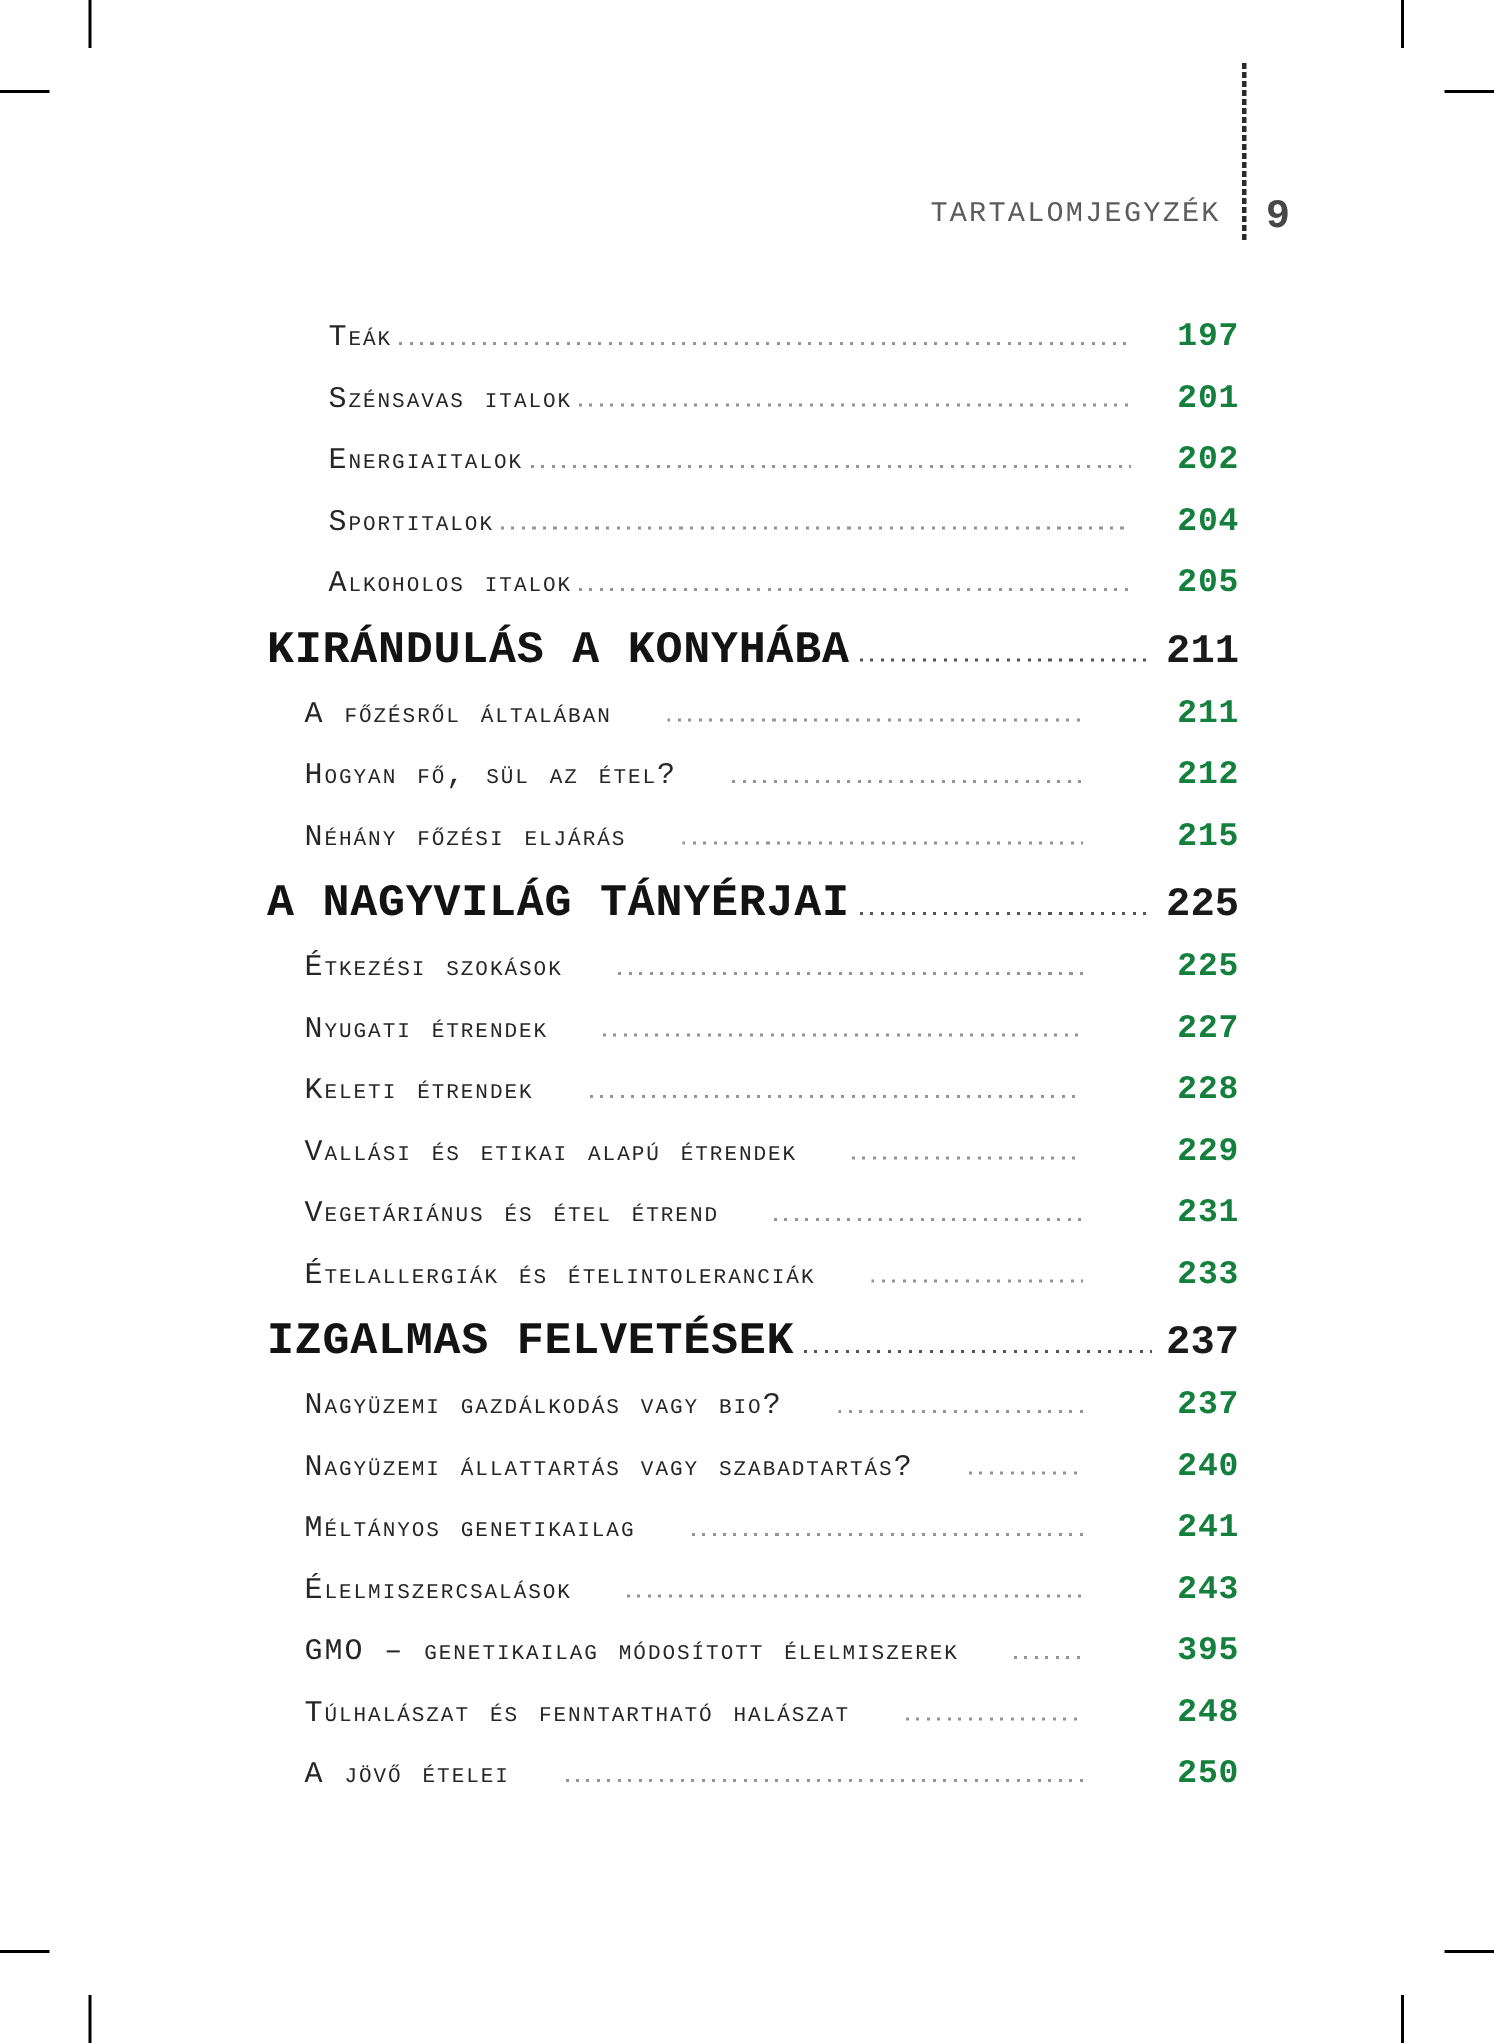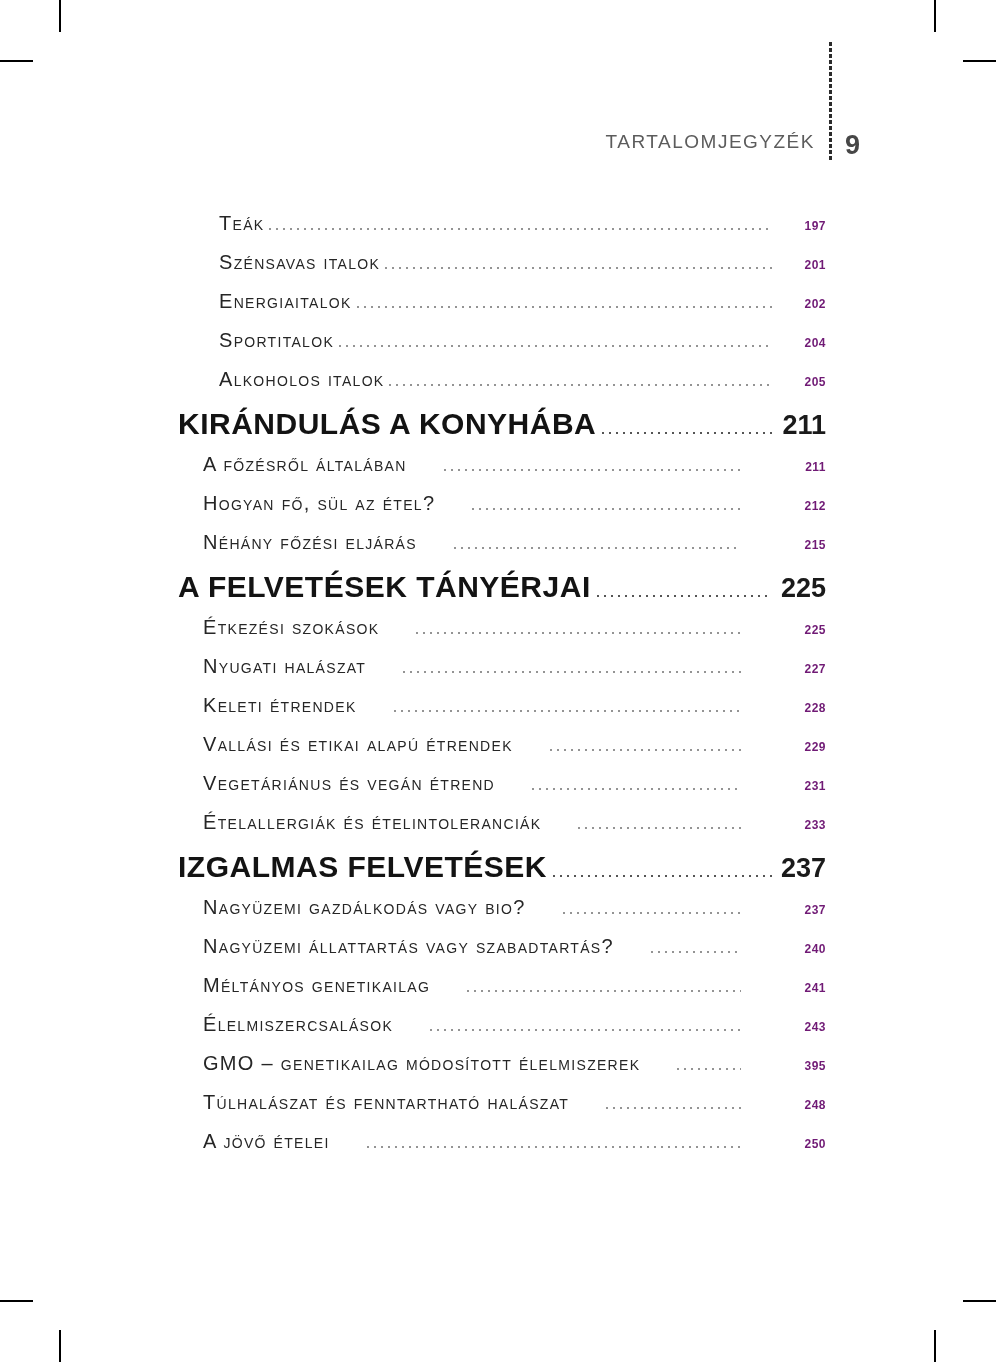--- a/index.html
+++ b/index.html
@@ -2,21 +2,21 @@
 <html><head>
 <meta charset="utf-8">
 <style>
   html,body { margin:0; padding:0; background:#e8e8e8; }
   .page {
     position:relative;
     width:996px; height:1362px;
     margin:0 auto;
     background:#ffffff;
     overflow:hidden;
-    font-family:Liberation Sans, sans-serif;
+    font-family:Liberation Mono, monospace;
   }
 
   
   .mark { position:absolute; background:#000000; }
   .mark.v { width:2px; height:32px; }
   .mark.h { width:33px; height:2px; }
   .tl-v { left:59px;  top:0; }
   .tl-h { left:0;     top:60px; }
   .tr-v { left:934px; top:0; }
   .tr-h { left:963px; top:60px; }
@@ -62,21 +62,21 @@
   }
   .toc-row .num { flex-shrink:0; text-align:right; }
 
   .toc-row.lvl2 .label, .toc-row.lvl3 .label {
     font-size:20px; line-height:23px;
     font-variant-caps:small-caps;
     letter-spacing:1.3px;
     color:#262626;
   }
   .toc-row.lvl2 .num, .toc-row.lvl3 .num {
-    font-size:12px; font-weight:bold; color:#701a75; letter-spacing:0.5px;margin-left:24px;
+    font-size:22px; font-weight:bold; color:#15803d; letter-spacing:0.5px;margin-left:24px;
   }
   .toc-row.lvl2 { padding-left:25px;gap:32px; }
   .toc-row.lvl3 { padding-left:41px;justify-content:space-between; }
 
   .toc-row.lvl1 { margin-bottom:12px;justify-content:flex-end; }
   .toc-row.lvl1 .label {
     font-size:30px; line-height:34px; font-weight:bold;
     letter-spacing:0.5px;
     color:#131313;
   }
@@ -148,46 +148,46 @@
         <span class="label">Hogyan fő, sül az étel?</span>
         <span class="dots"></span>
         <span class="num">212</span>
       </div>
       <div class="toc-row lvl2">
         <span class="label">Néhány főzési eljárás</span>
         <span class="dots"></span>
         <span class="num">215</span>
       </div>
       <div class="toc-row lvl1">
-        <span class="label">A FELVETÉSEK TÁNYÉRJAI</span>
+        <span class="label">A NAGYVILÁG TÁNYÉRJAI</span>
         <span class="dots"></span>
         <span class="num">225</span>
       </div>
       <div class="toc-row lvl2">
         <span class="label">Étkezési szokások</span>
         <span class="dots"></span>
         <span class="num">225</span>
       </div>
       <div class="toc-row lvl2">
-        <span class="label">Nyugati halászat</span>
+        <span class="label">Nyugati étrendek</span>
         <span class="dots"></span>
         <span class="num">227</span>
       </div>
       <div class="toc-row lvl2">
         <span class="label">Keleti étrendek</span>
         <span class="dots"></span>
         <span class="num">228</span>
       </div>
       <div class="toc-row lvl2">
         <span class="label">Vallási és etikai alapú étrendek</span>
         <span class="dots"></span>
         <span class="num">229</span>
       </div>
       <div class="toc-row lvl2">
-        <span class="label">Vegetáriánus és vegán étrend</span>
+        <span class="label">Vegetáriánus és étel étrend</span>
         <span class="dots"></span>
         <span class="num">231</span>
       </div>
       <div class="toc-row lvl2">
         <span class="label">Ételallergiák és ételintoleranciák</span>
         <span class="dots"></span>
         <span class="num">233</span>
       </div>
       <div class="toc-row lvl1">
         <span class="label">IZGALMAS FELVETÉSEK</span>

